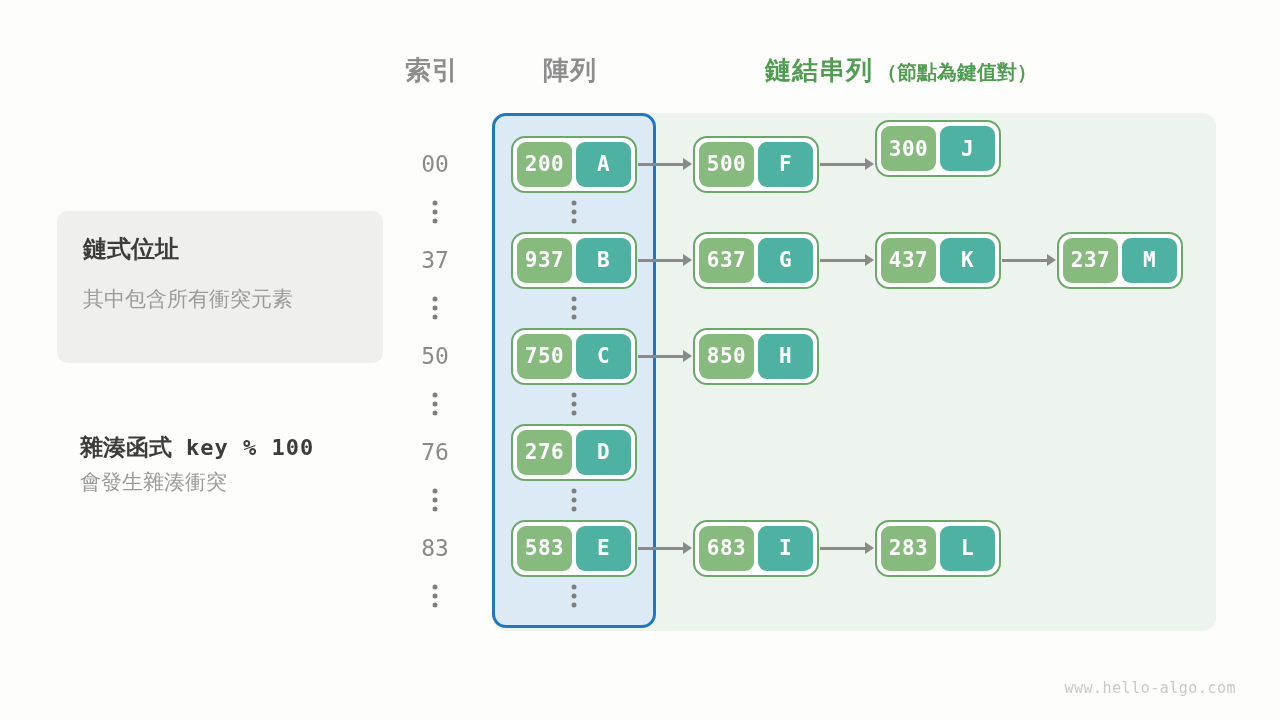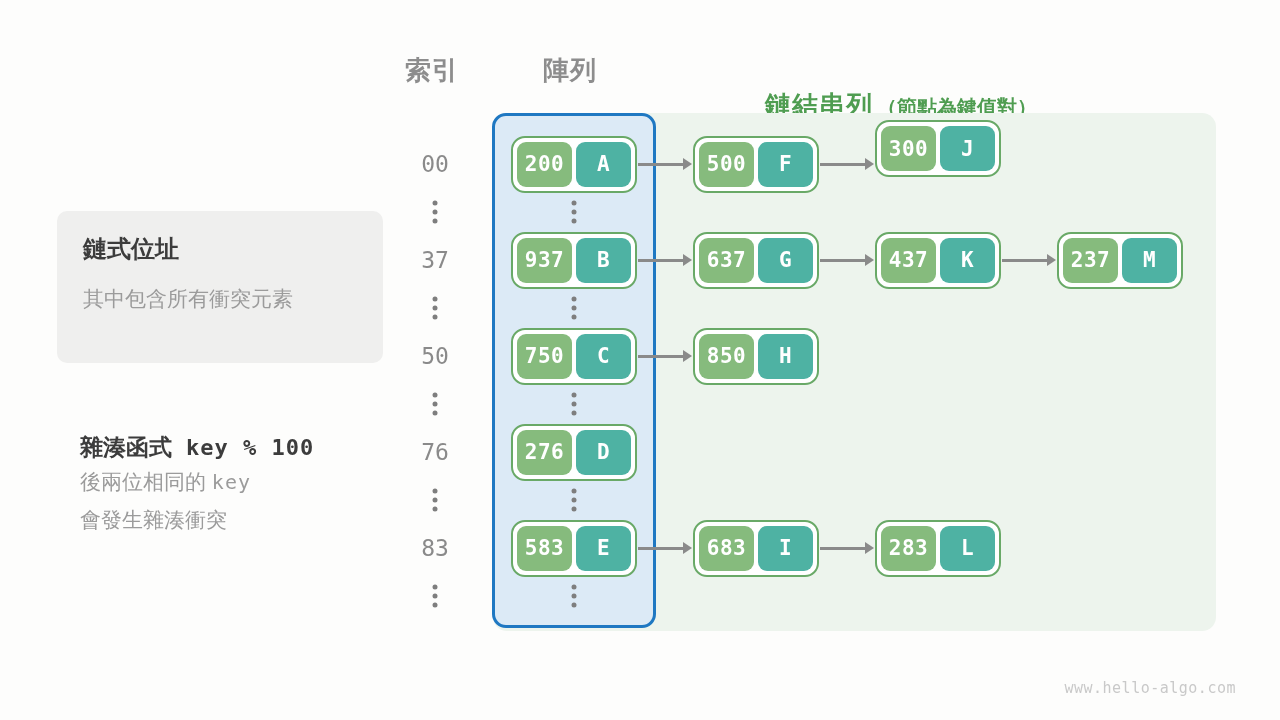--- a/index.html
+++ b/index.html
@@ -16,21 +16,21 @@
   }
   .mono{font-family:"DejaVu Sans Mono",monospace;}
 
   
   .col-header{
     position:absolute;top:52px;height:36px;line-height:36px;text-align:center;
     font-size:26px;font-weight:bold;color:var(--c-muted_header);letter-spacing:1px;
   }
   .list-header{
     position:absolute;top:52px;left:765px;height:36px;display:flex;align-items:baseline;
-    color:var(--c-accent_green);white-space:nowrap;margin-top:35px;
+    color:var(--c-accent_green);white-space:nowrap;
   }
   .list-header .main{font-size:26px;font-weight:bold;line-height:36px;letter-spacing:1px;}
   .list-header .note{font-size:20px;font-weight:600;margin-left:4px;}
 
   
   .info-box{
     position:absolute;left:57px;top:211px;width:326px;height:152px;
     background:var(--c-info_box_bg);border-radius:10px;box-sizing:border-box;
     padding:22px 24px 0 26px;
   }
@@ -100,24 +100,20 @@
   <div class="info-box">
     <div class="title">鏈式位址</div>
     <div class="line">其中包含所有衝突元素</div>
   </div>
 
   <div class="hash-note">
     <div class="title">
       <span>雜湊函式</span>
       <span class="mono code">key % 100</span>
     </div>
-    <div class="line">
-      <span>後兩位相同的</span>
-      <span class="mono code">key</span>
-    </div>
     <div class="line">會發生雜湊衝突</div>
   </div>
 
   <div class="list-bg"></div>
   <div class="array-col"></div>
 
   <div id="diagram">
       <div class="index-label" style="left: 435px; top: 164px;">00</div>
       <div class="node" style="left: 511px; top: 135.5px;">
         <span class="pill key">200</span>

